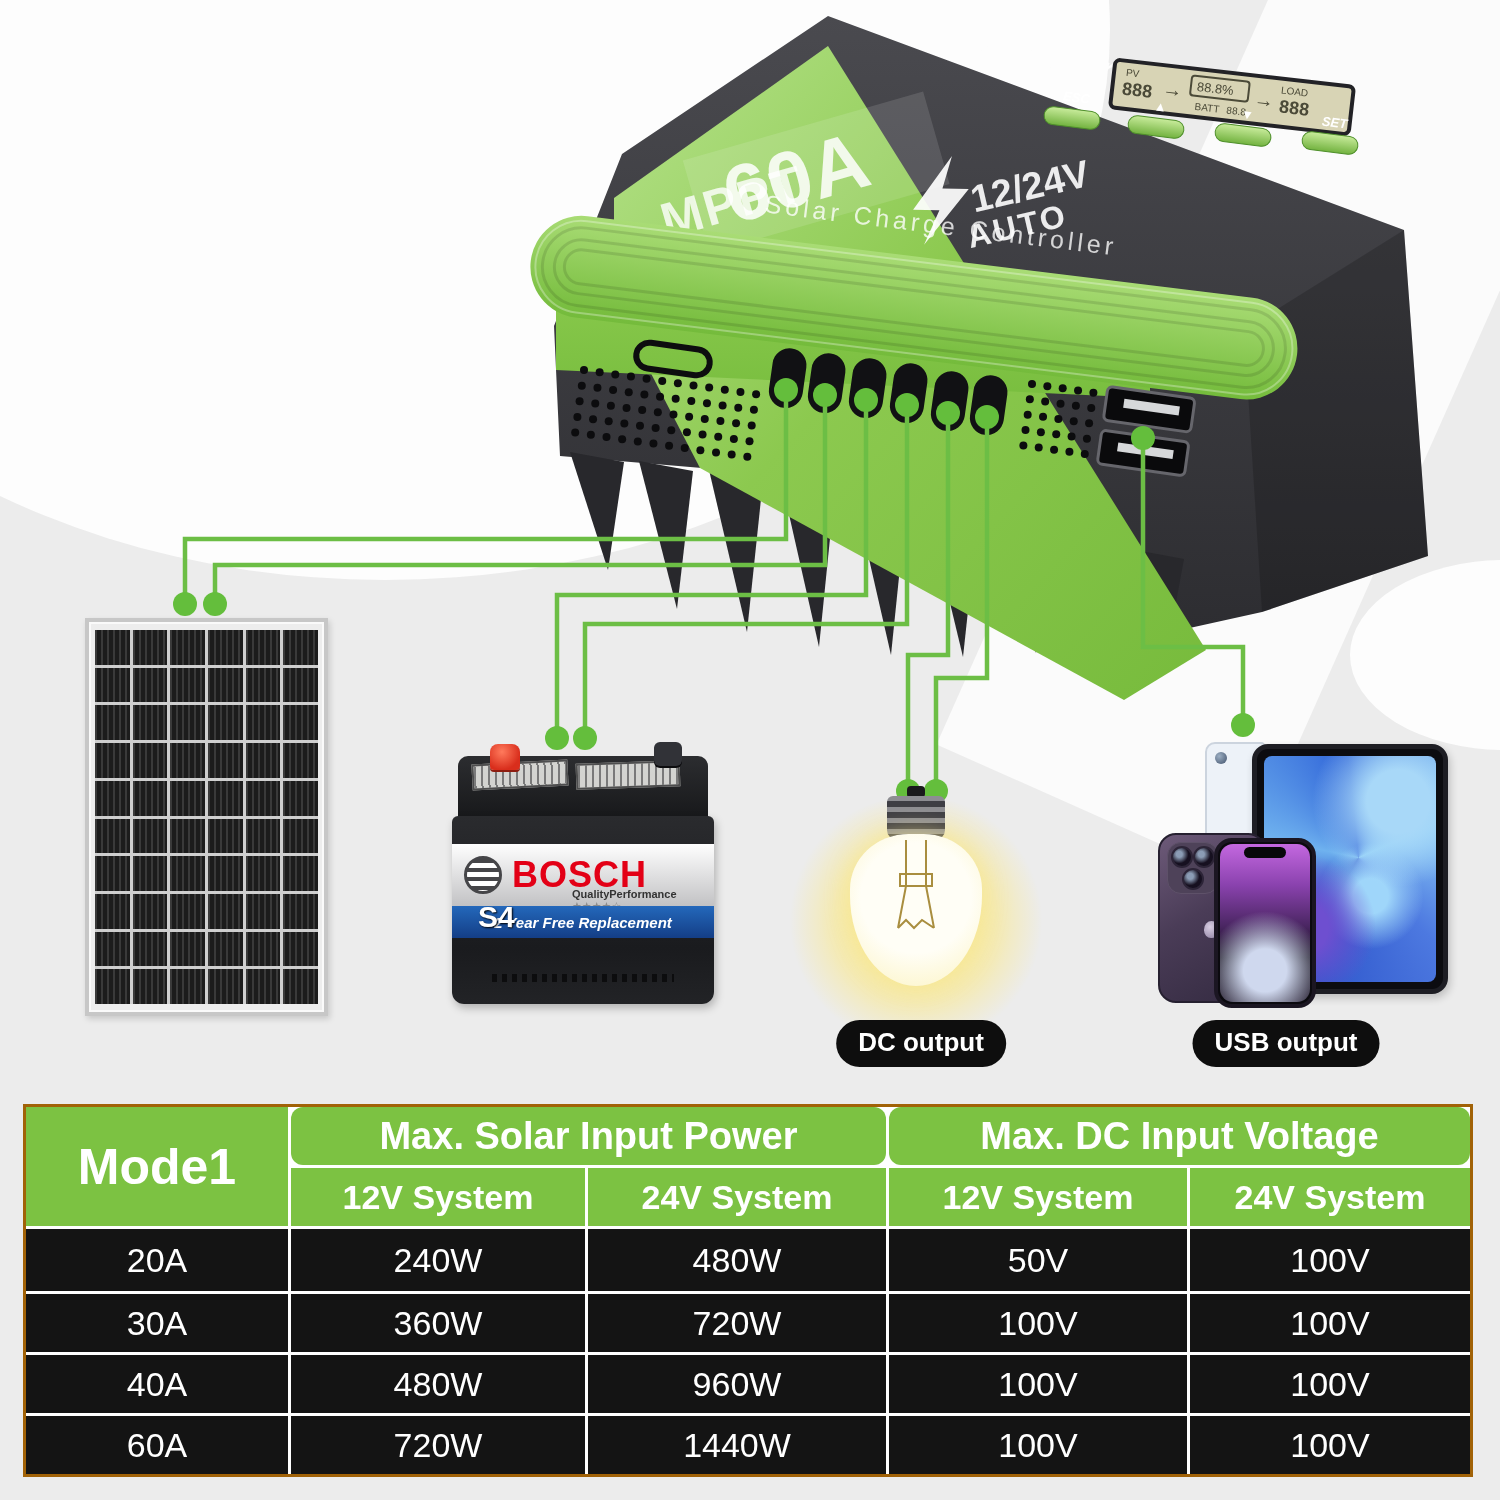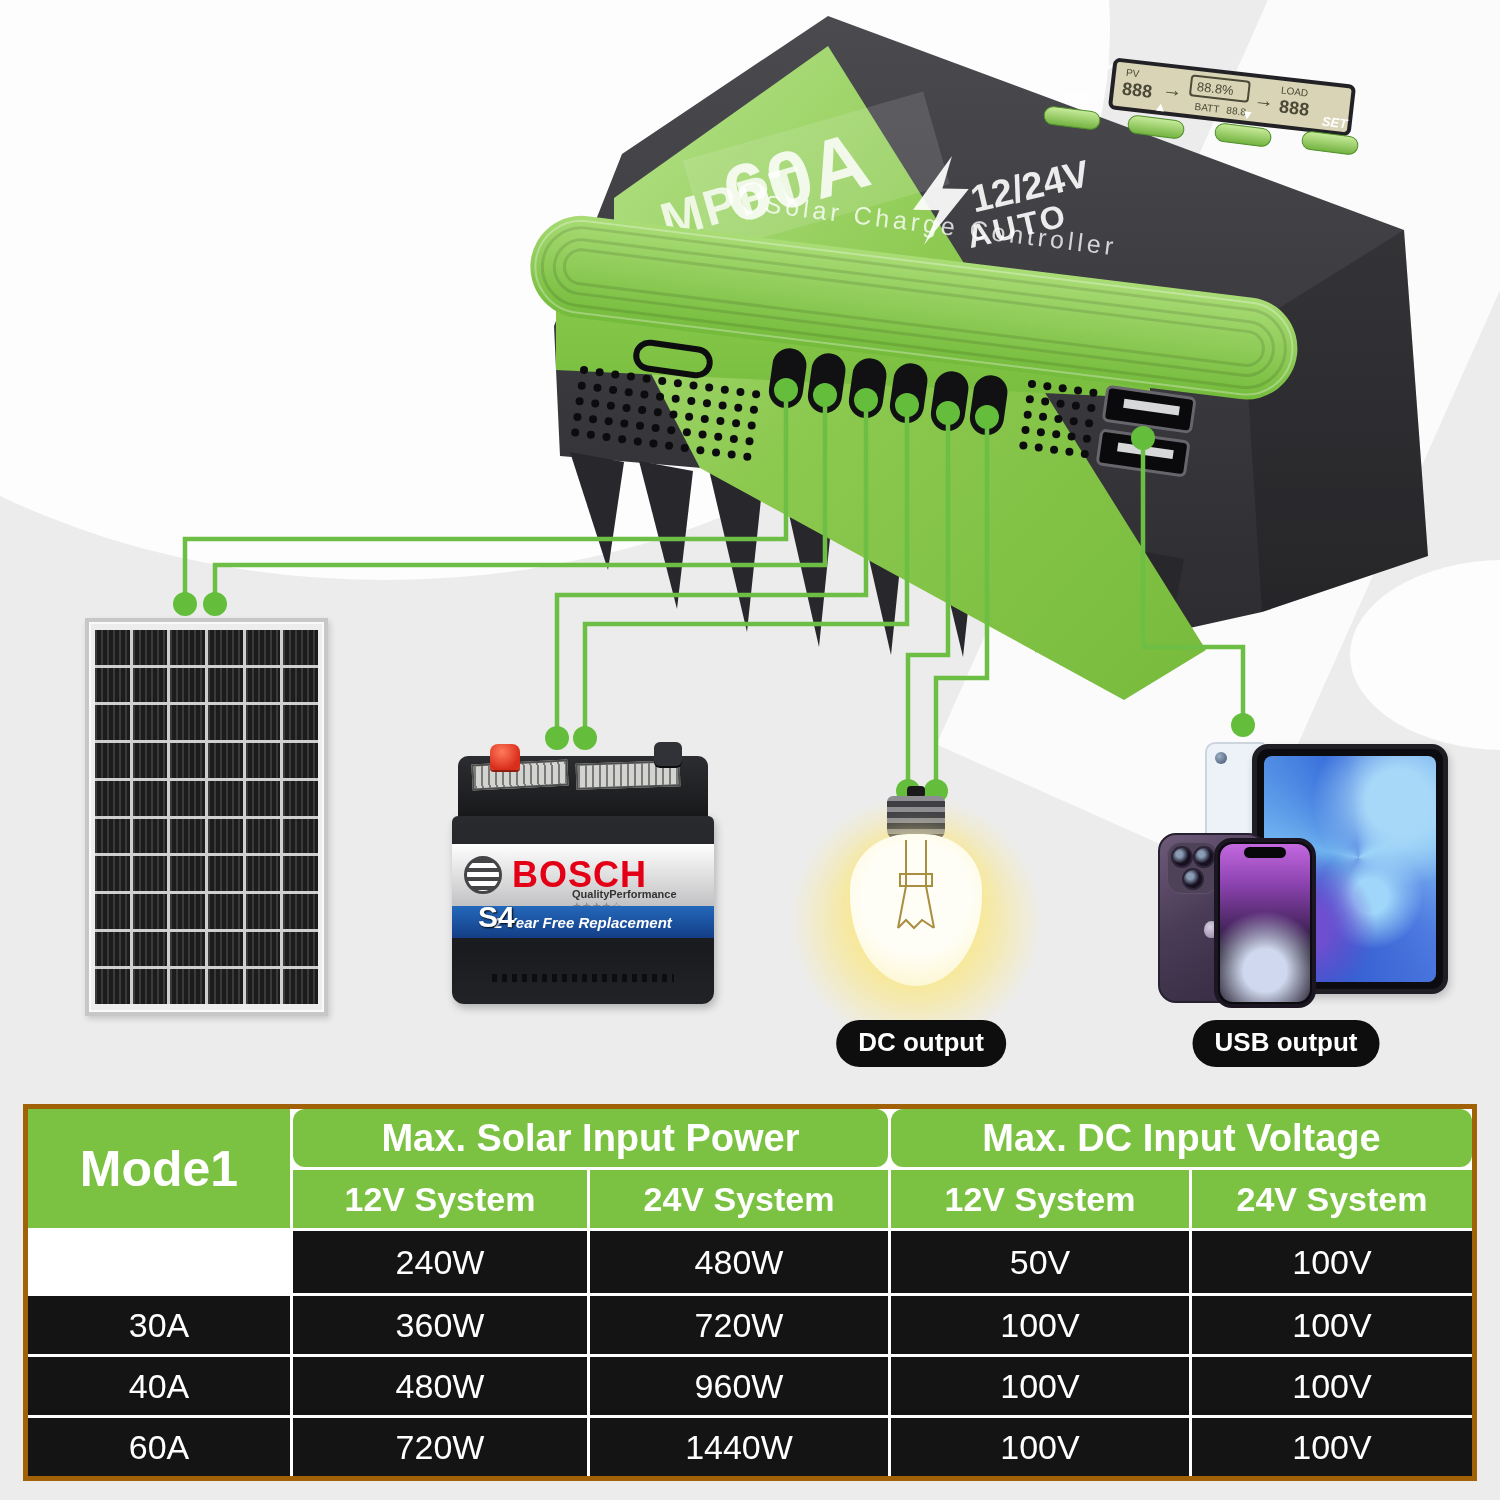--- a/index.html
+++ b/index.html
@@ -83,21 +83,21 @@
         background:#0b0a0f;border:4px solid #1b1622;}
   #iphone-screen{position:absolute;left:2px;top:2px;right:2px;bottom:2px;border-radius:13px;overflow:hidden;
         background:
           radial-gradient(circle at 50% 80%,#cfd8ee 0 16%,rgba(207,216,238,0) 44%),
           linear-gradient(180deg,#c468e0 0%,#8a42ae 26%,#4a2662 52%,#100a16 72%,#201729 100%);}
   #notch{position:absolute;left:50%;top:5px;transform:translateX(-50%);width:42px;height:11px;border-radius:6px;background:#08080a;}
   
   .pill{position:absolute;transform:translateX(-50%);background:#0e0e0e;color:#fff;font-weight:bold;
         font-size:26px;padding:7px 22px 9px;border-radius:24px;white-space:nowrap;top:1020px;}
   
-  #spec-table{position:absolute;left:23px;top:1104px;width:1444px;border:5px solid #a16207;background:#fff;
+  #spec-table{position:absolute;left:23px;top:1104px;width:1444px;border:3px solid #a16207;background:#fff;
               display:grid;grid-template-columns:262px 294px 298px 298px 1fr;
               grid-template-rows:58px 58px 62px 58px 58px 58px;gap:3px;}
   .th{background:#7CC242;color:#fff;display:flex;align-items:center;justify-content:center;font-weight:bold;}
   #cell-mode{grid-row:1/3;grid-column:1/2;font-size:50px;}
   .th-group{font-size:38px;border-radius:12px;}
   #group-solar{grid-row:1/2;grid-column:2/4;}
   #group-dc{grid-row:1/2;grid-column:4/6;}
   .th-sub{font-size:34px;}
   .td{background:#141414;color:#fff;font-size:34px;display:flex;align-items:center;justify-content:center;}
 </style>
@@ -445,20 +445,21 @@
 
   <div id="spec-table">
     <div class="th" id="cell-mode">Mode1</div>
     <div class="th th-group" id="group-solar">Max. Solar Input Power</div>
     <div class="th th-group" id="group-dc">Max. DC Input Voltage</div>
 
   <div class="th th-sub" style="grid-area: 2 / 2 / 3 / 3;">12V System</div>
       <div class="th th-sub" style="grid-area: 2 / 3 / 3 / 4;">24V System</div>
       <div class="th th-sub" style="grid-area: 2 / 4 / 3 / 5;">12V System</div>
       <div class="th th-sub" style="grid-area: 2 / 5 / 3 / 6;">24V System</div>
+      <div class="td" style="grid-area: 3 / 1 / 4 / 2;">20A</div>
       <div class="td" style="grid-area: 3 / 2 / 4 / 3;">240W</div>
       <div class="td" style="grid-area: 3 / 3 / 4 / 4;">480W</div>
       <div class="td" style="grid-area: 3 / 4 / 4 / 5;">50V</div>
       <div class="td" style="grid-area: 3 / 5 / 4 / 6;">100V</div>
       <div class="td" style="grid-area: 4 / 1 / 5 / 2;">30A</div>
       <div class="td" style="grid-area: 4 / 2 / 5 / 3;">360W</div>
       <div class="td" style="grid-area: 4 / 3 / 5 / 4;">720W</div>
       <div class="td" style="grid-area: 4 / 4 / 5 / 5;">100V</div>
       <div class="td" style="grid-area: 4 / 5 / 5 / 6;">100V</div>
       <div class="td" style="grid-area: 5 / 1 / 6 / 2;">40A</div>

